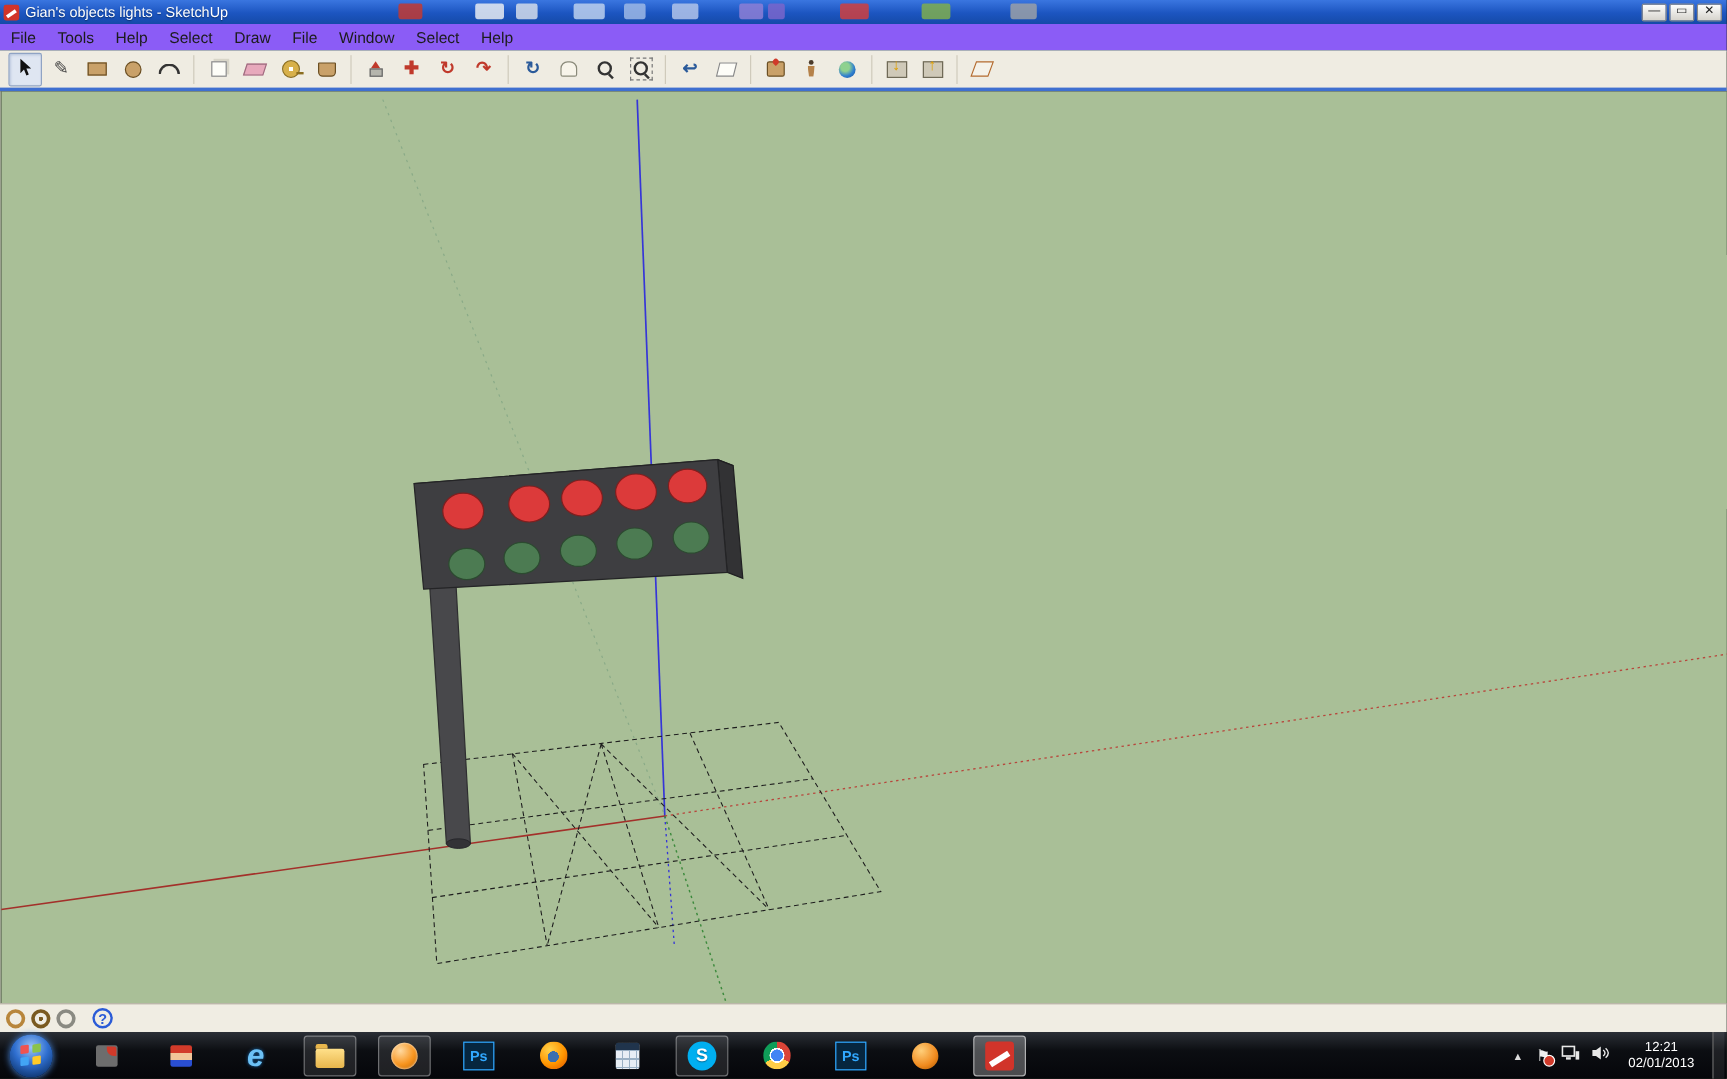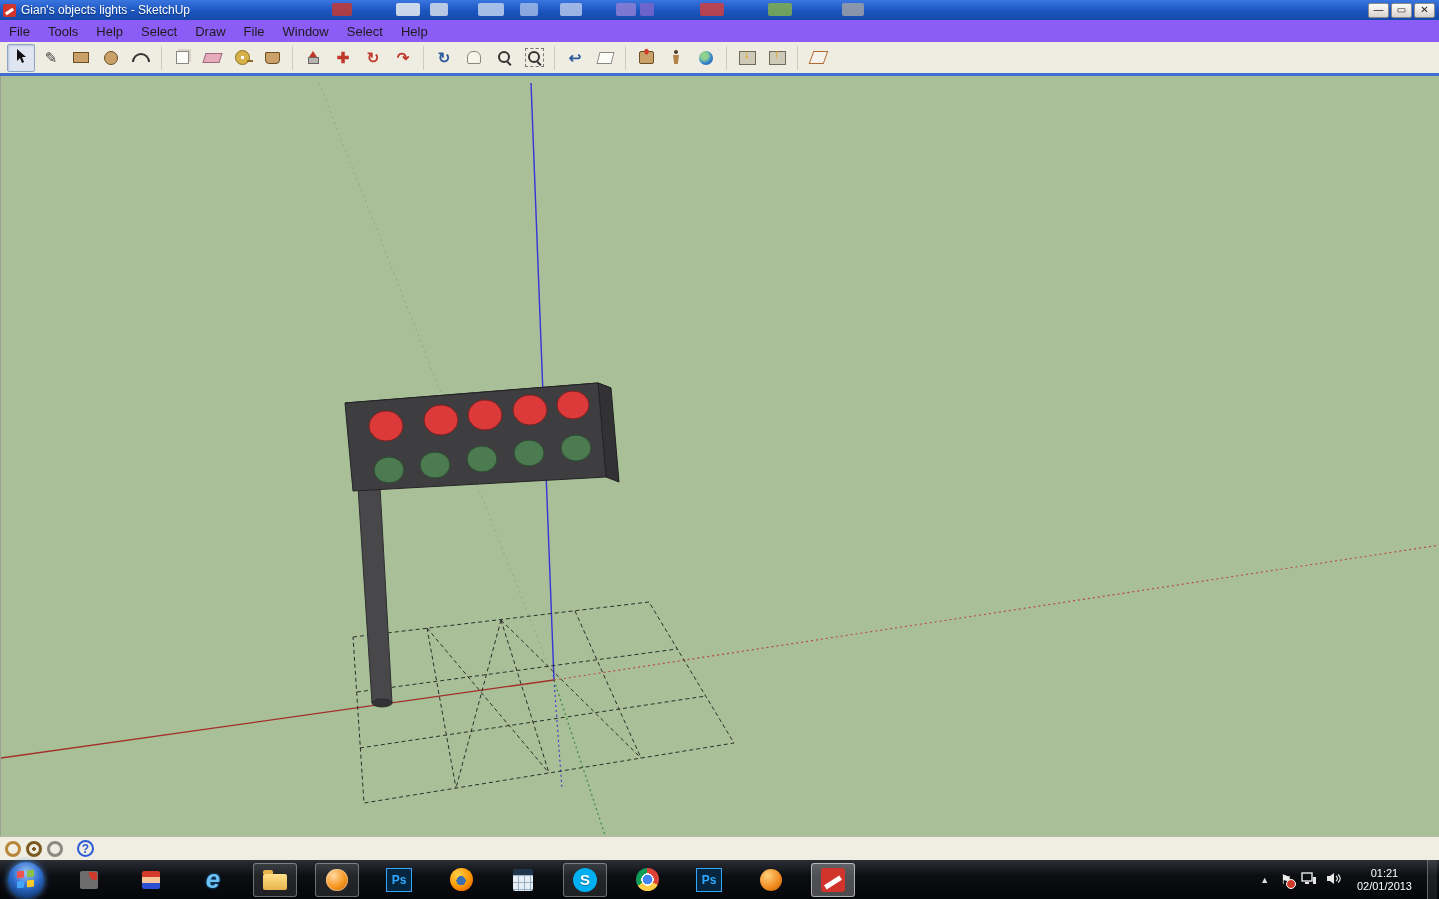--- a/index.html
+++ b/index.html
@@ -383,18 +383,18 @@
         </svg>
     </span>
     <span>
       <svg width="16" height="13">
           <polygon points="1,4 4,4 8,1 8,12 4,9 1,9" fill="#e8e8e8"></polygon>
           <path d="M10,4 q3,2.5 0,5" stroke="#e8e8e8" fill="none" stroke-width="1.2"></path>
           <path d="M12,2.5 q4.5,4 0,8" stroke="#e8e8e8" fill="none" stroke-width="1.2"></path>
         </svg>
     </span>
     <span class="clock">
-      <div>01:21</div>
+      <div>12:21</div>
       <div>02/01/2013</div>
     </span>
     <span class="showdesk"></span>
   </span>
 </div>
 
 </body></html>

